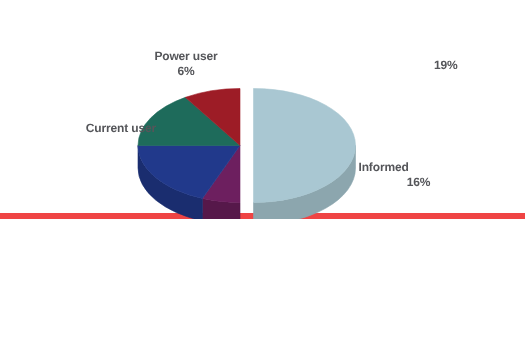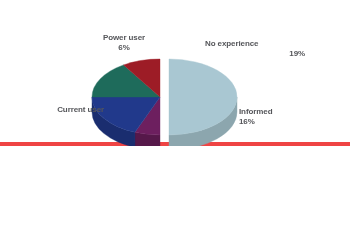--- a/index.html
+++ b/index.html
@@ -27,24 +27,24 @@
   }
   .lbl .pct{display:block;}
   .lbl.right{text-align:left;}
   .lbl.left{text-align:right;}
   .lbl.center{text-align:center;}
   #lbl-power{left:88px;top:2px;width:72px;}
   #lbl-power .pct{text-align:center;}
   #lbl-noexp{left:205px;top:8px;width:100px;}
   #lbl-noexp .pct{text-align:right;}
   #lbl-informed{left:239px;top:76px;width:80px;}
-  #lbl-informed .pct{text-align:left;}
+  #lbl-informed .pct{text-align:center;}
   #lbl-evaluated{left:196px;top:112px;width:80px;}
   #lbl-evaluated .pct{text-align:left;}
-  #lbl-current{left:12px;top:74px;width:92px;}
+  #lbl-current{left:12px;top:50px;width:92px;}
   #lbl-current .pct{text-align:right;}
 </style>
 </head>
 <body>
 
 <div id="chart-frame">
 
   <svg id="pie-svg" width="350" height="146" viewBox="0 0 350 146" aria-hidden="true">
       <path d="M 237 66 A 68 38 0 0 1 169 104 L 169 119 A 68 38 0 0 0 237 81 Z" fill="#8ca6ae" stroke="#8ca6ae" stroke-width="0.4"></path>
       <path d="M 160 104 A 68 38 0 0 1 134.9675304174419 101.33150646375356 L 134.9675304174419 116.33150646375356 A 68 38 0 0 0 160 119 Z" fill="#56184a" stroke="#56184a" stroke-width="0.4"></path>
@@ -55,21 +55,20 @@
       <path d="M 160 66 L 92 66 A 68 38 0 0 1 123.5637779414282 33.91553883092344 Z" fill="#1e6b5b" stroke="#1e6b5b" stroke-width="0.4"></path>
       <path d="M 160 66 L 123.5637779414282 33.91553883092344 A 68 38 0 0 1 160 28 Z" fill="#9d1c26" stroke="#9d1c26" stroke-width="0.4"></path>
     </svg>
 
   <div class="lbl center" id="lbl-power">
     <span>Power user</span>
     <span class="pct">6%</span>
   </div>
 
   <div class="lbl right" id="lbl-noexp">
-    <span>No experience</span>
     <span class="pct">19%</span>
   </div>
 
   <div class="lbl right" id="lbl-informed">
     <span>Informed</span>
     <span class="pct">16%</span>
   </div>
 
 
   <div class="lbl left" id="lbl-current">

